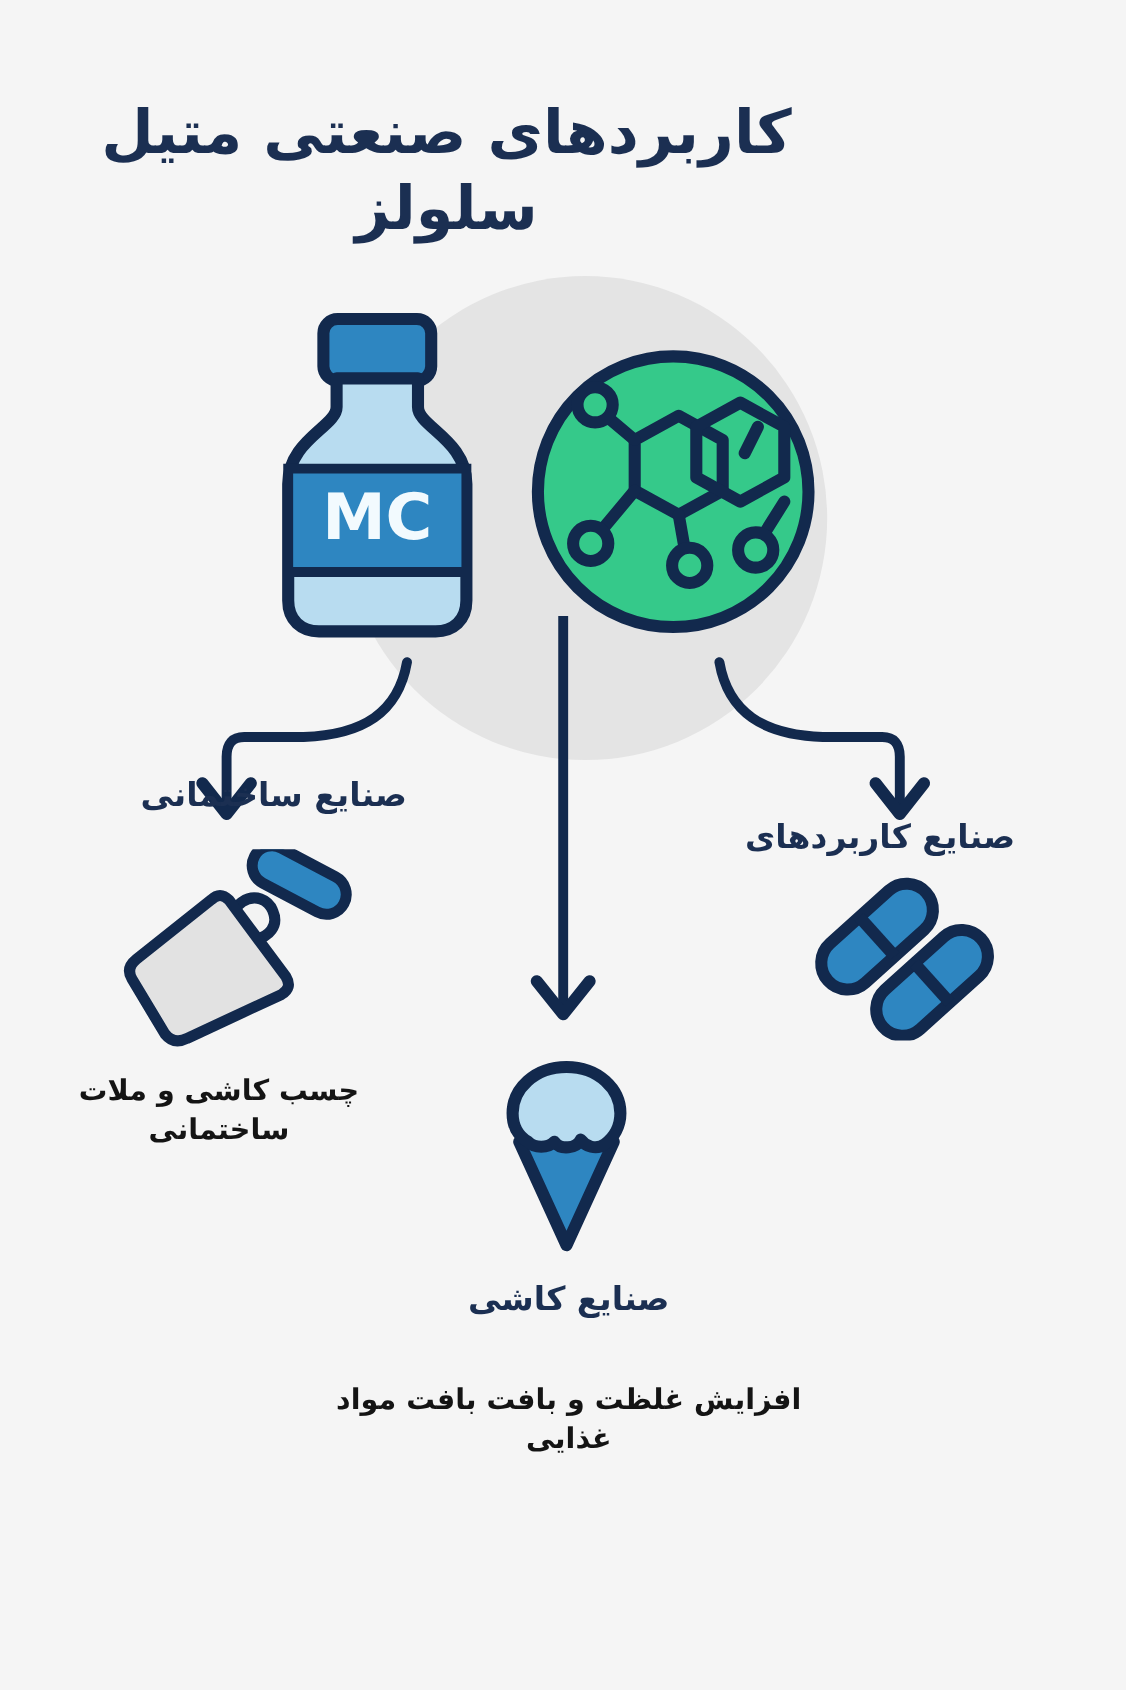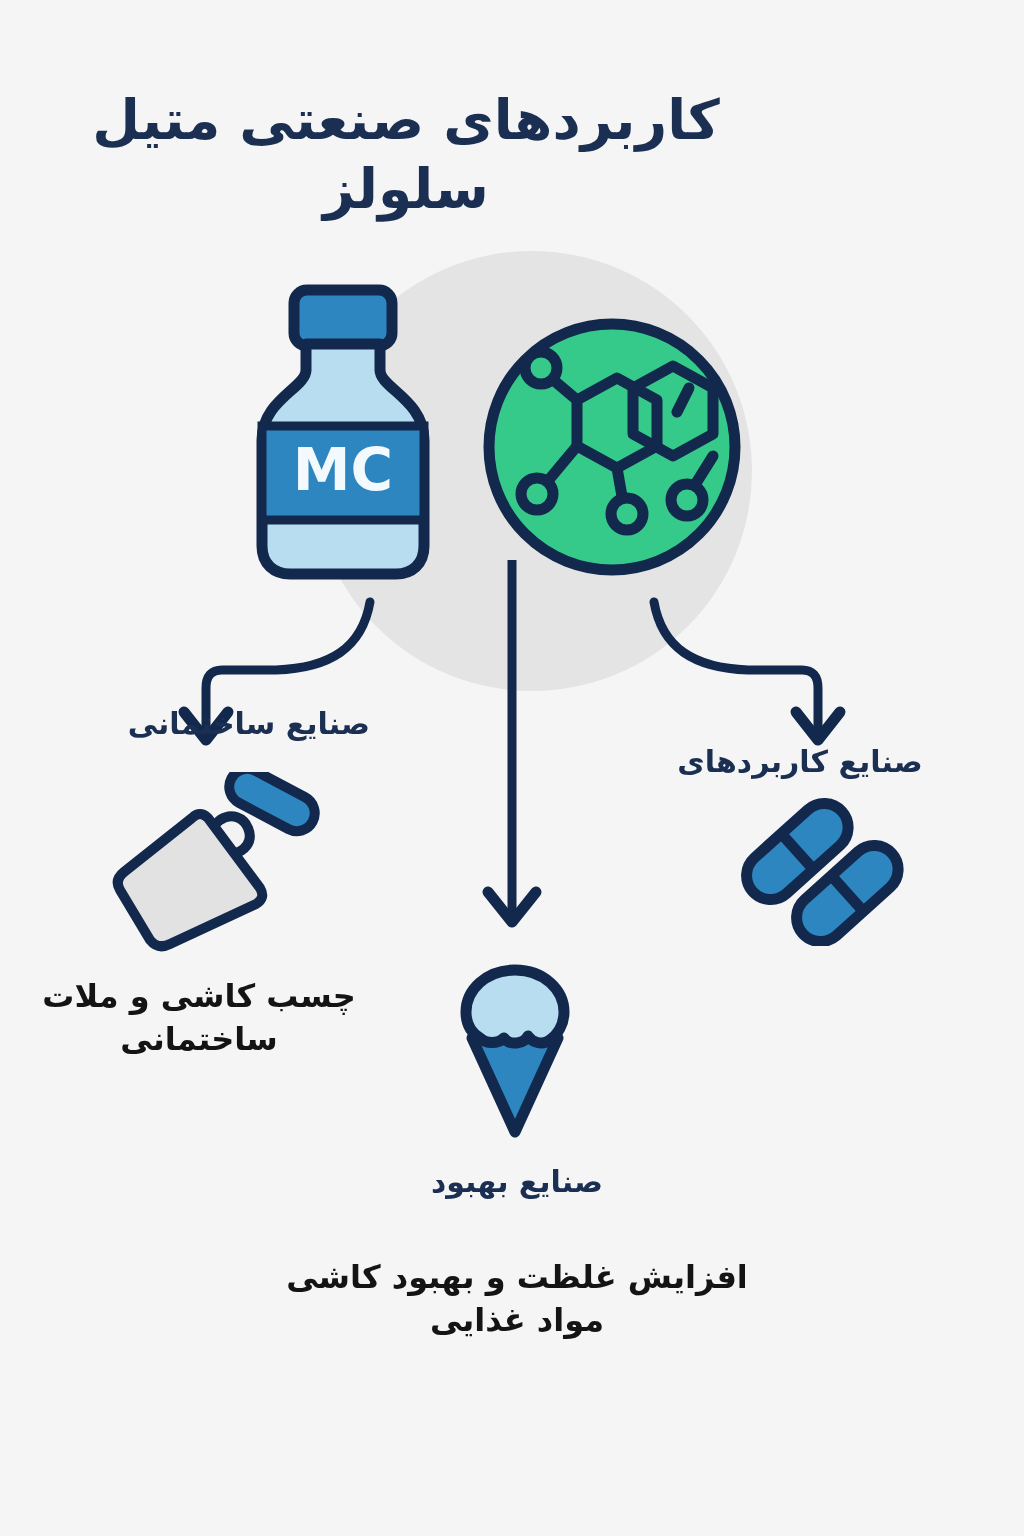--- a/index.html
+++ b/index.html
@@ -96,21 +96,21 @@
     font-size: 30px;
     font-weight: 700;
     color: #1b2f52;
     direction: rtl;
     white-space: nowrap;
     line-height: 1.3;
     z-index: 4;
   }
   .branch-body {
     position: absolute;
-    font-size: 32px;
+    font-size: 26px;
     font-weight: 700;
     color: #141414;
     direction: rtl;
     line-height: 1.35;
     z-index: 4;
   }
 
   
   .head-left   { left: 60px;  top: 688px;  width: 310px; text-align: right; margin-top: 16px; }
   .body-left   { left: 34px;  top: 975px;  width: 330px; text-align: center; }
@@ -229,23 +229,23 @@
     <path d="M 63 8
              C 92 8, 112 28, 112 50
              C 112 62, 106 72, 98 78
              C 90 84, 80 80, 76 74
              C 72 82, 58 84, 52 76
              C 46 82, 34 82, 28 76
              C 18 70, 14 60, 14 50
              C 14 28, 34 8, 63 8 Z" fill="#b8dcf0" stroke="#12294d" stroke-width="11" stroke-linejoin="round"></path>
   </svg>
 
-  <div class="branch-head head-center">صنایع بهبود</div>
-
-  <div class="branch-body body-center">افزایش غلظت و بهبود کاشی مواد غذایی</div>
+  <div class="branch-head head-center">صنایع کاشی</div>
+
+  <div class="branch-body body-center">افزایش غلظت و بافت بافت مواد غذایی</div>
 
   <div class="branch-head head-right">صنایع کاربردهای</div>
 
   <svg class="icon-pills" viewBox="0 0 176 152">
 
     <g transform="rotate(-42 64 56)">
       <rect x="4" y="34" width="120" height="48" rx="24" fill="#2e86c1" stroke="#12294d" stroke-width="11"></rect>
       <line x1="64" y1="34" x2="64" y2="82" stroke="#12294d" stroke-width="11"></line>
     </g>
 

